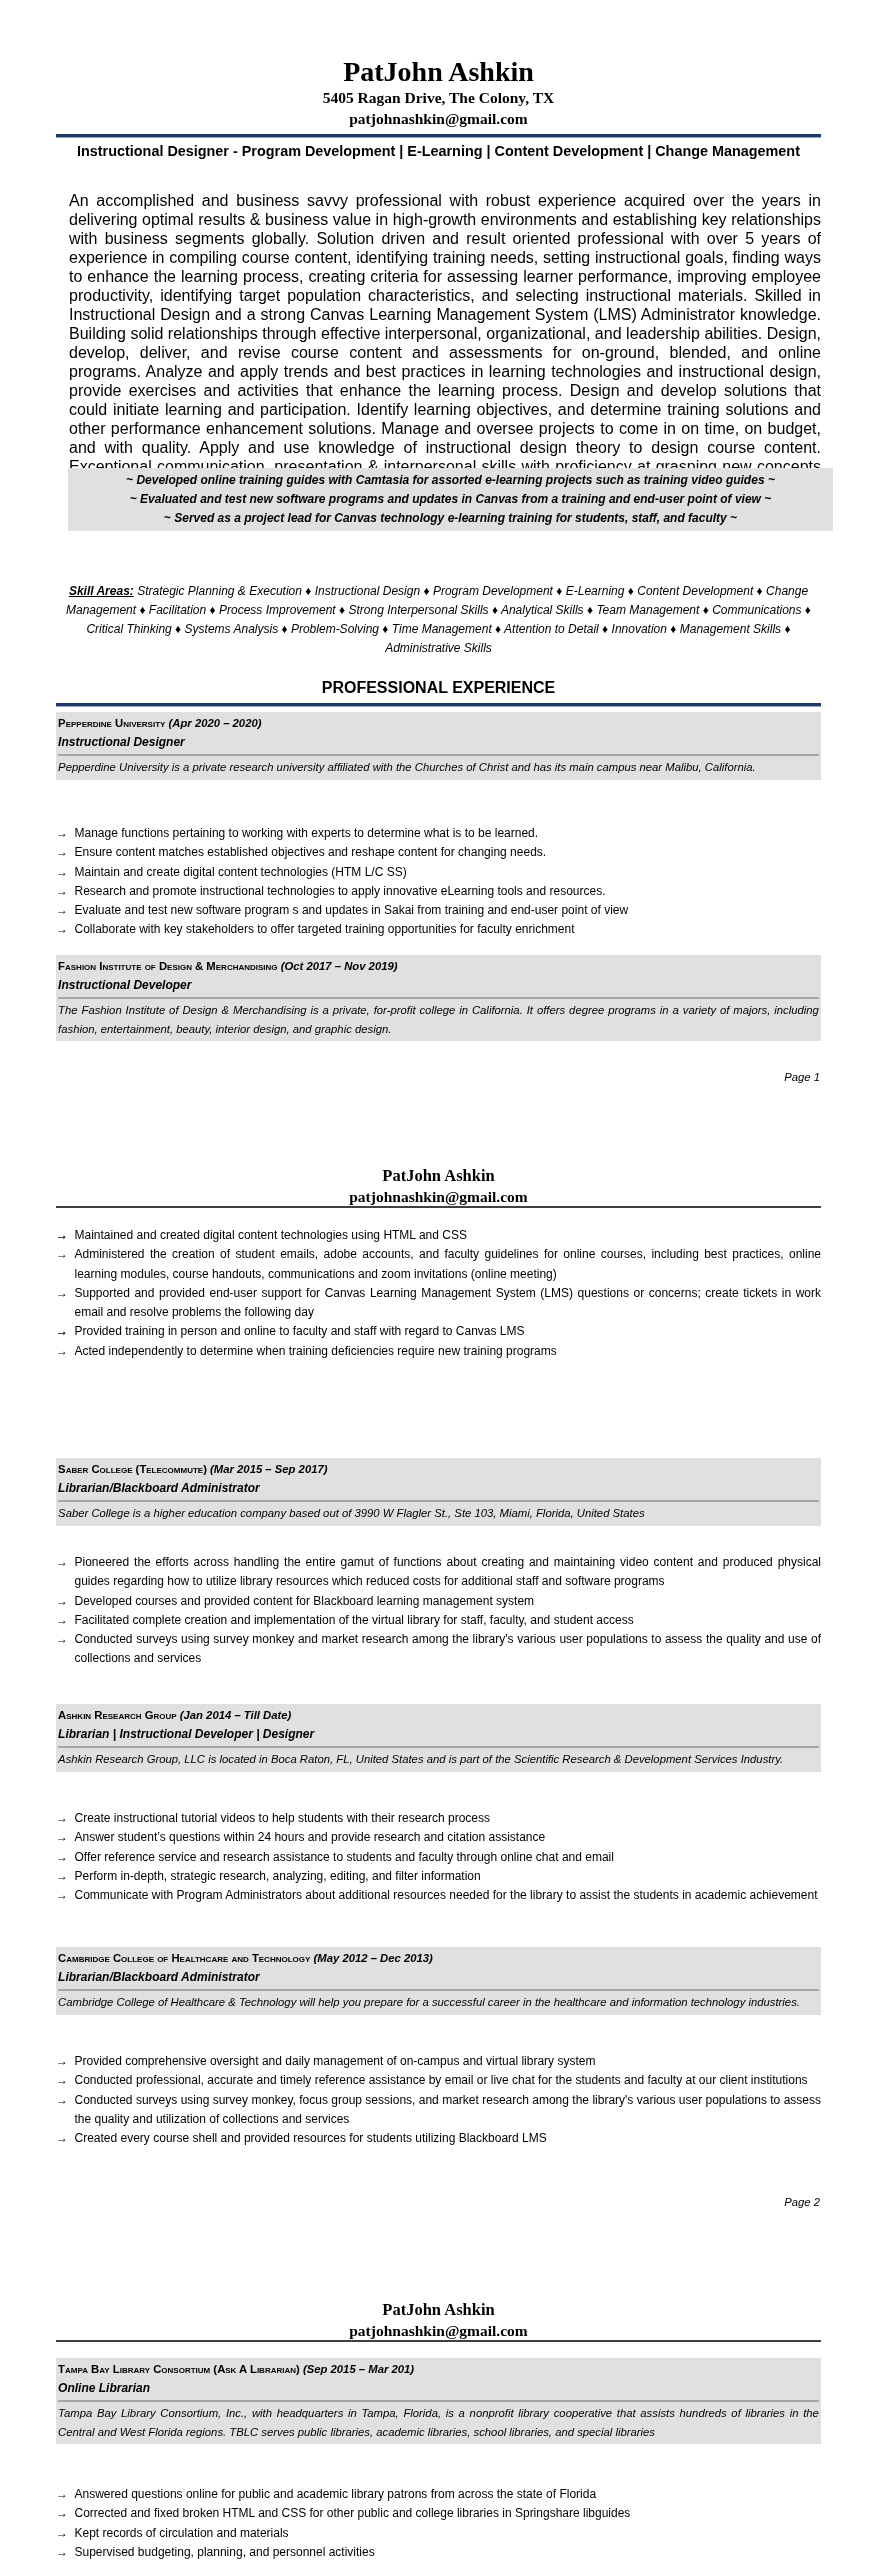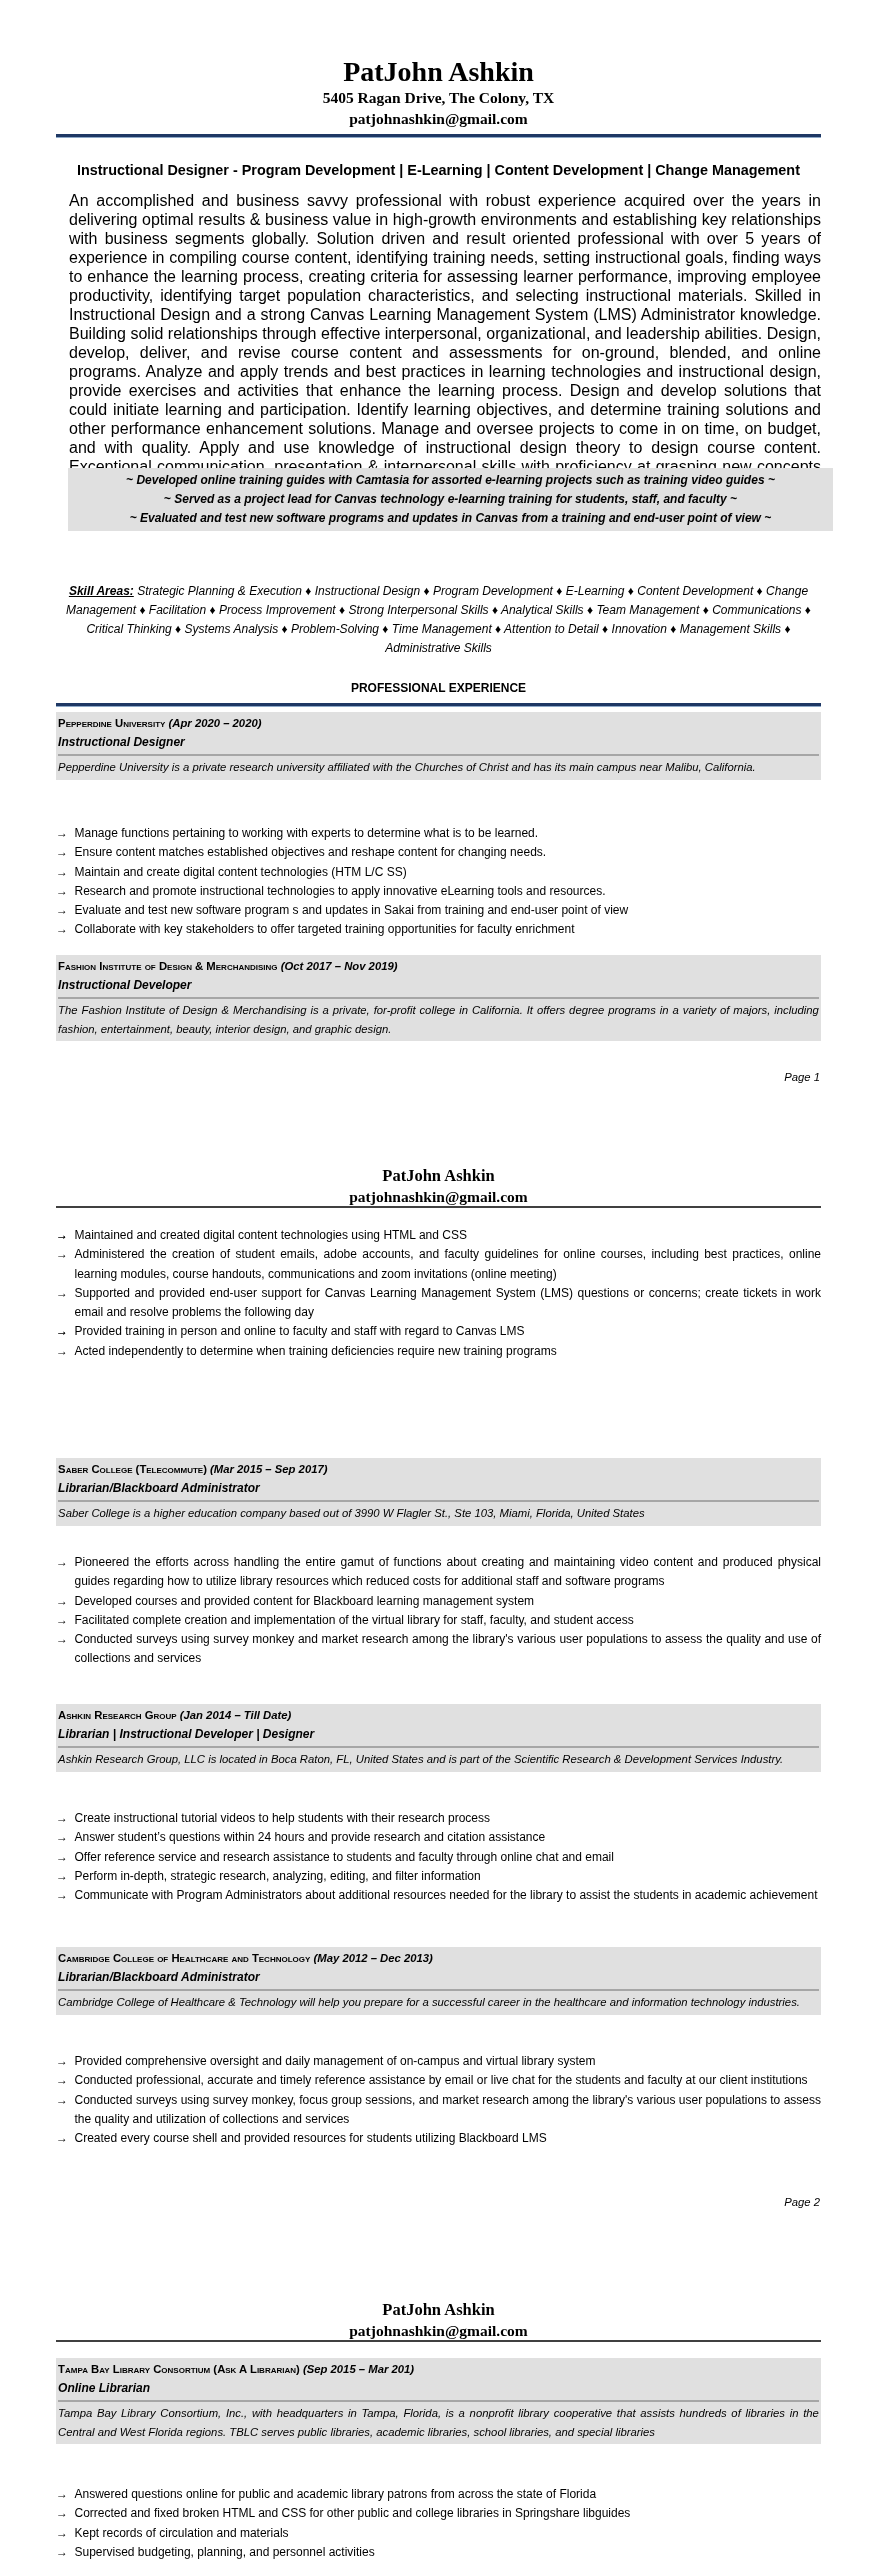--- a/index.html
+++ b/index.html
@@ -13,21 +13,21 @@
   .email { font-size: 15.5px; line-height: 20.6px; }
   .name2 { font-size: 16.5px; line-height: 20.6px; }
   .blue-rule { height: 3.1px; background: #1f3864; border-bottom: 1px solid #8ea9c8; }
   .dark-rule { height: 2.1px; background: #404040; }
   .headline { font-size: 14.4px; font-weight: bold; text-align: center; line-height: 21.6px; }
   .summary { font-size: 16px; line-height: 19px; text-align: justify; margin-left: 13px; }
   .highlights { background: #e0e0e0; padding: 3.1px 2.1px; font-size: 12px; font-weight: bold;
                 font-style: italic; text-align: center; line-height: 19px; }
   .skills { font-size: 12px; font-style: italic; text-align: center; line-height: 19px; padding: 0 6.2px; }
   .skills .lbl { font-weight: bold; text-decoration: underline; }
-  .section-title { font-size: 12px; font-weight: bold; text-align: center; line-height: 20.6px; }
+  .section-title { font-size: 16px; font-weight: bold; text-align: center; line-height: 20.6px; }
   .job { background: #e0e0e0; padding: 2.1px 2.1px 3.1px 2.1px; }
   .job .org { font-size: 11.3px; font-weight: bold; line-height: 18.5px; }
   .job .org .sc { font-variant: small-caps; }
   .job .org .dates { font-style: italic; text-align: right; }
   .job .role { font-size: 12px; font-weight: bold; font-style: italic; line-height: 18.5px; }
   .job .rule { height: 2.1px; background: #a6a6a6; margin: 3.1px 0 2.1px 0; }
   .job .desc { font-size: 11.3px; font-style: italic; line-height: 18.5px; text-align: justify; }
   ul.bul { list-style: none; margin: 0; padding: 0; }
   ul.bul li { position: relative; padding-left: 18.5px; font-size: 12px; line-height: 19.3px; text-align: justify; }
   ul.bul li .arrow { position: absolute; left: 0; top: 0; }
@@ -37,33 +37,33 @@
 <body>
 
 <div class="page" style="top:0;">
   <div class="content" style="top:56px;">
     <div class="serif name">PatJohn Ashkin</div>
     <div class="serif addr">5405 Ragan Drive, The Colony, TX</div>
     <div class="serif email">patjohnashkin@gmail.com</div>
   </div>
   <div class="content blue-rule" style="top:134px;"></div>
 
-  <div class="content" style="top:160px;">
+  <div class="content" style="top:141px;">
     <div class="headline">Instructional Designer - Program Development | E-Learning | Content Development | Change Management</div>
   </div>
 
   <div class="content" style="top:191px;">
     <div class="summary">An accomplished and business savvy professional with robust experience acquired over the years in delivering optimal results &amp; business value in high-growth environments and establishing key relationships with business segments globally. Solution driven and result oriented professional with over 5 years of experience in compiling course content, identifying training needs, setting instructional goals, finding ways to enhance the learning process, creating criteria for assessing learner performance, improving employee productivity, identifying target population characteristics, and selecting instructional materials. Skilled in Instructional Design and a strong Canvas Learning Management System (LMS) Administrator knowledge. Building solid relationships through effective interpersonal, organizational, and leadership abilities. Design, develop, deliver, and revise course content and assessments for on-ground, blended, and online programs. Analyze and apply trends and best practices in learning technologies and instructional design, provide exercises and activities that enhance the learning process. Design and develop solutions that could initiate learning and participation. Identify learning objectives, and determine training solutions and other performance enhancement solutions. Manage and oversee projects to come in on time, on budget, and with quality. Apply and use knowledge of instructional design theory to design course content. Exceptional communication, presentation &amp; interpersonal skills with proficiency at grasping new concepts quickly and utilizing the same in a productive manner.</div>
   </div>
 
   <div class="content" style="top:468px;padding-left:12px;">
     <div class="highlights">
       <div>~ Developed online training guides with Camtasia for assorted e-learning projects such as training video guides ~</div>
+      <div>~ Evaluated and test new software programs and updates in Canvas from a training and end-user point of view ~</div>
       <div>~ Served as a project lead for Canvas technology e-learning training for students, staff, and faculty ~</div>
-      <div>~ Evaluated and test new software programs and updates in Canvas from a training and end-user point of view ~</div>
     </div>
   </div>
 
   <div class="content" style="top:582px;">
     <div class="skills">
       <span class="lbl">Skill Areas:</span>
       <span>Strategic Planning &amp; Execution ♦ Instructional Design ♦ Program Development ♦ E-Learning ♦ Content Development ♦ Change Management ♦ Facilitation ♦ Process Improvement ♦ Strong Interpersonal Skills ♦ Analytical Skills ♦ Team Management ♦ Communications ♦ Critical Thinking ♦ Systems Analysis ♦ Problem-Solving ♦ Time Management ♦ Attention to Detail ♦ Innovation ♦ Management Skills ♦ Administrative Skills</span>
     </div>
   </div>
 

